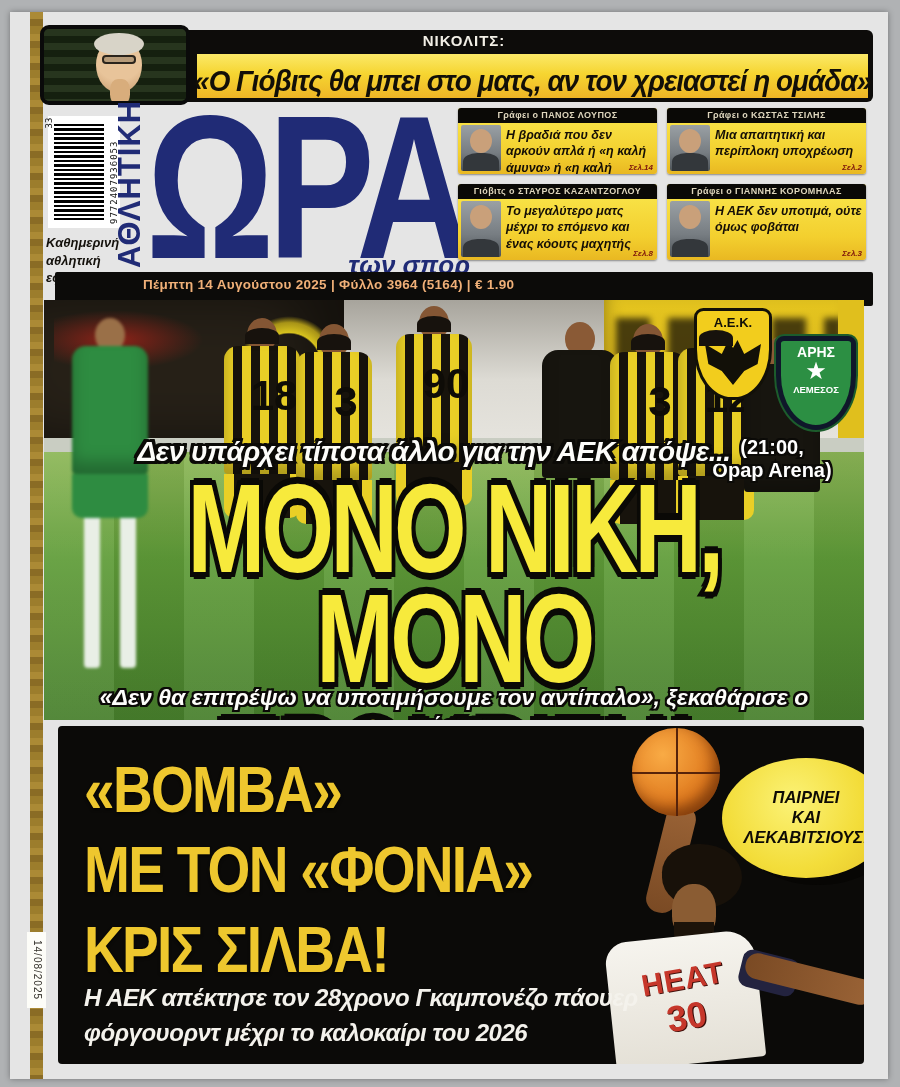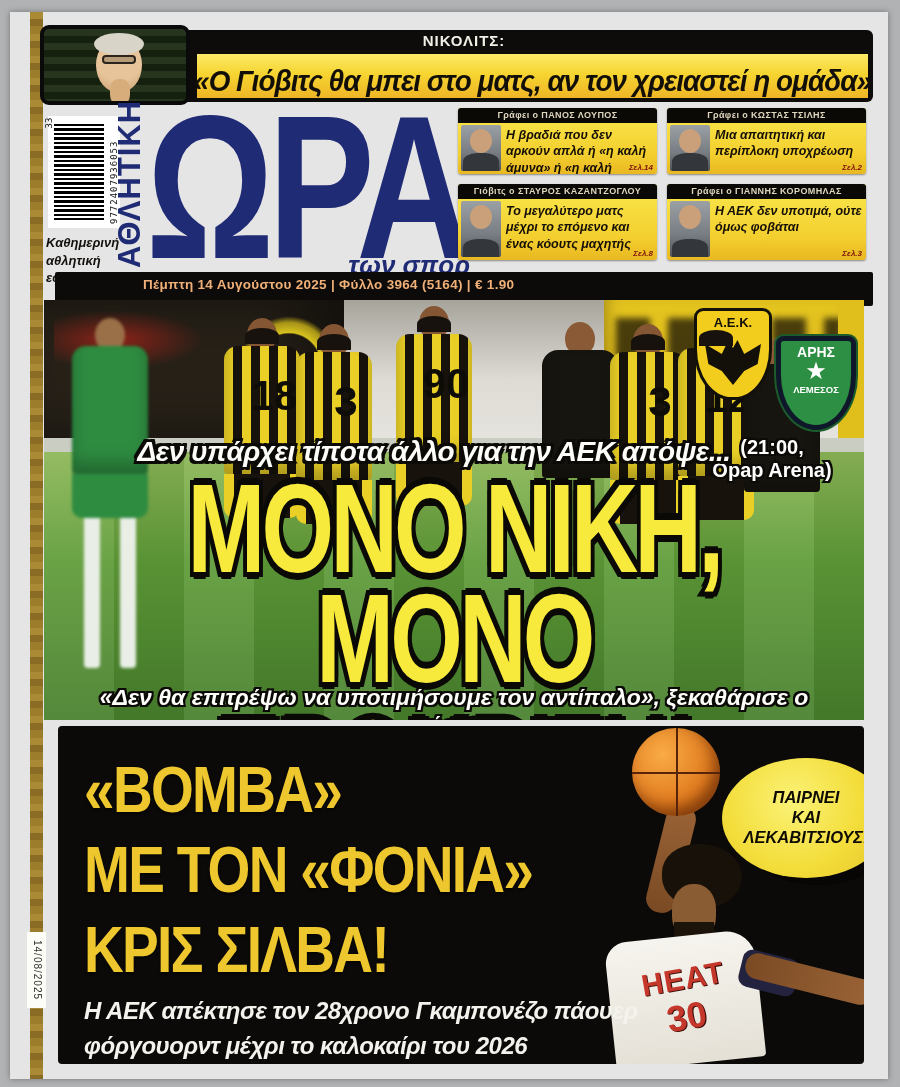--- a/index.html
+++ b/index.html
@@ -210,21 +210,21 @@
           display:flex; align-items:center; justify-content:center; text-align:center; }
   .bubble-txt { font-weight:800; font-style:italic; font-size:16.5px; line-height:1.2;
           color:#0e0b05; white-space:pre-line; }
 
   .b-hl { position:absolute; left:26px; font-weight:800; font-size:64px; line-height:1;
           color:#eec72e; letter-spacing:-2px; transform:scaleX(.86); transform-origin:left top;
           text-shadow:0 2px 3px rgba(0,0,0,.6); }
   .b-hl1 { top:32px; }
   .b-hl2 { top:112px; }
   .b-hl3 { top:192px; }
-  .b-sub { position:absolute; left:26px; top:268px; width:560px; font-weight:700; font-style:italic;
+  .b-sub { position:absolute; left:26px; top:255px; width:560px; font-weight:700; font-style:italic;
           font-size:24px; line-height:1.45; color:#f4f2ec; letter-spacing:-.5px; }
 </style>
 </head>
 <body>
 
 <div class="page">
   <div class="spine"></div>
   <div class="edge-date">14/08/2025</div>
 
   <div class="top-black">

